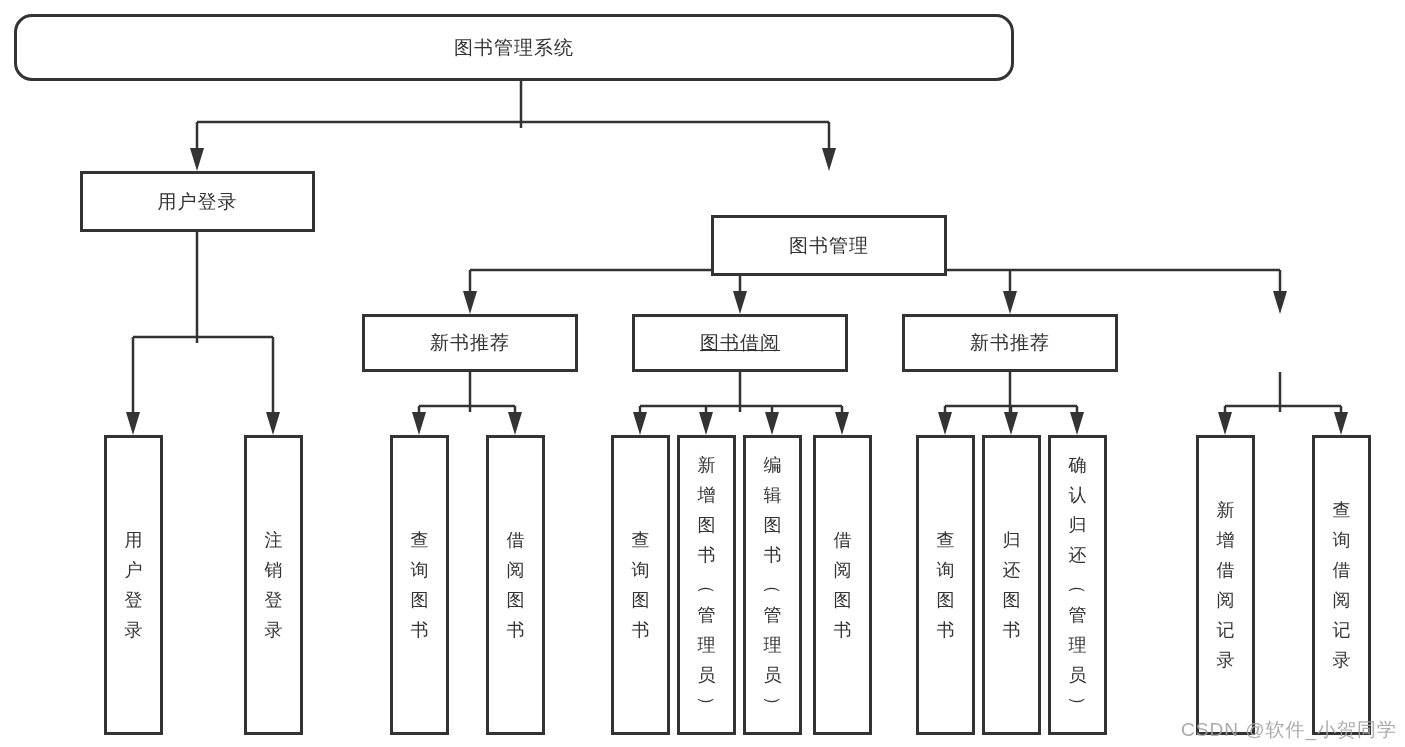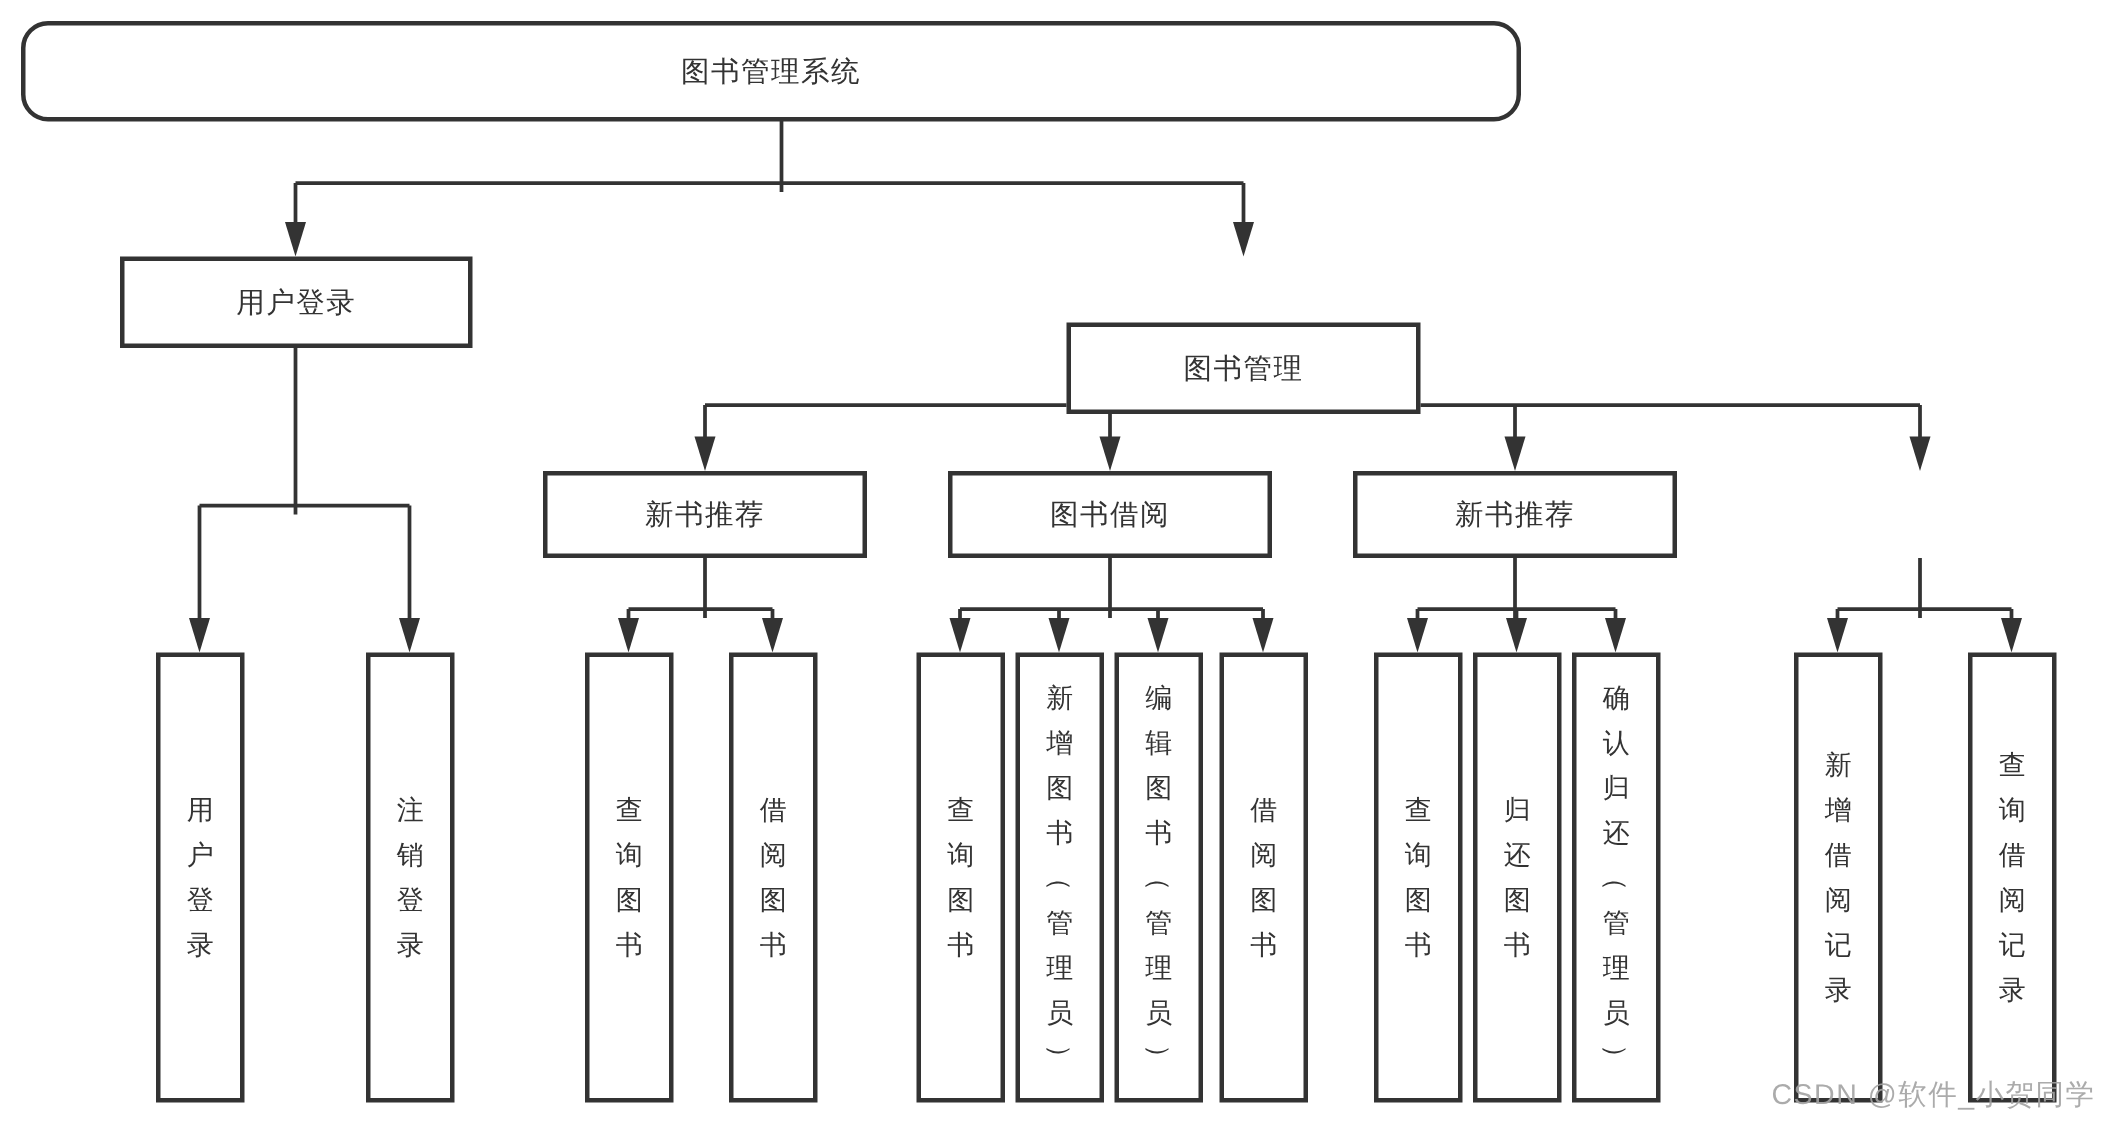--- a/index.html
+++ b/index.html
@@ -130,21 +130,21 @@
         <polygon points="1334,412 1348,412 1341,435" fill="#333333"></polygon>
       </g>
     </svg>
 
   <div class="node" style="left:14px; top:14px; width:1000px; height:67px;border-radius:18px;">图书管理系统</div>
 
   <div class="node" style="left:80px; top:171px; width:235px; height:61px;">用户登录</div>
   <div class="node" style="left:711px; top:171px; width:236px; height:61px;margin-top:44px;">图书管理</div>
 
   <div class="node" style="left:362px; top:314px; width:216px; height:58px;">新书推荐</div>
-  <div class="node" style="left:632px; top:314px; width:216px; height:58px;">图书借阅</div>
+  <div class="node" style="left:632px; top:314px; width:216px; height:58px;text-decoration:underline;">图书借阅</div>
   <div class="node" style="left:902px; top:314px; width:216px; height:58px;">新书推荐</div>
 
   <div class="node leaf" style="left:104px; top:435px; width:59px; height:300px;">
       <span class="vchar">用</span>
       <span class="vchar">户</span>
       <span class="vchar">登</span>
       <span class="vchar">录</span>
     </div>
   <div class="node leaf" style="left:244px; top:435px; width:59px; height:300px;">
       <span class="vchar">注</span>

